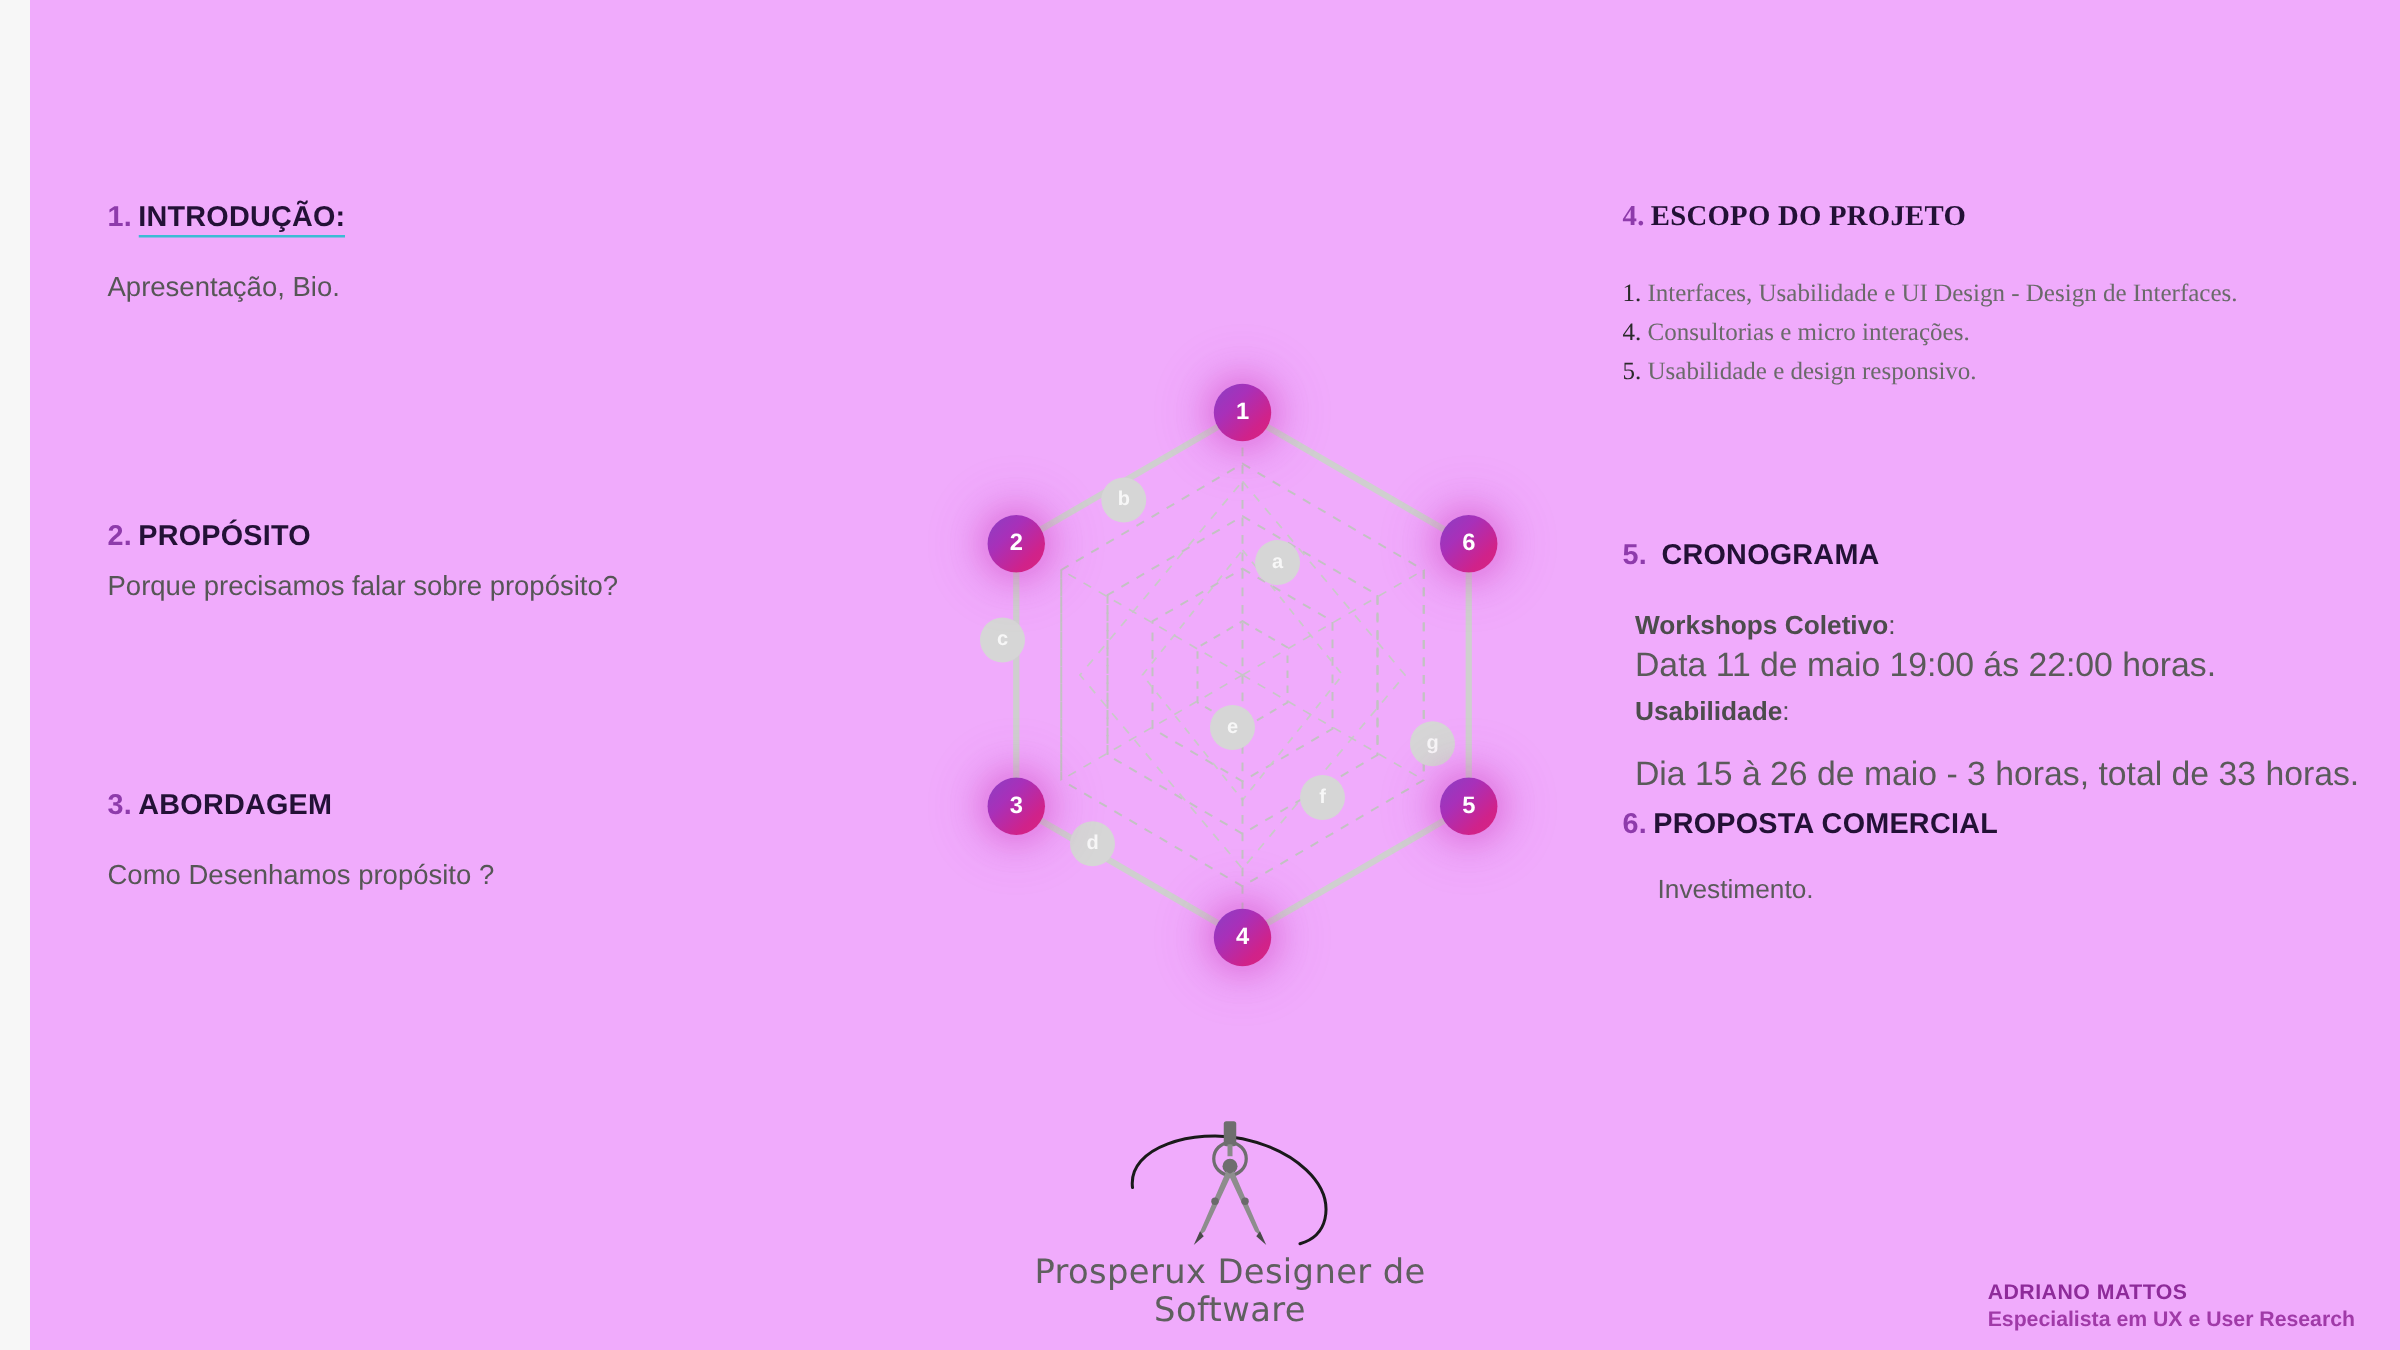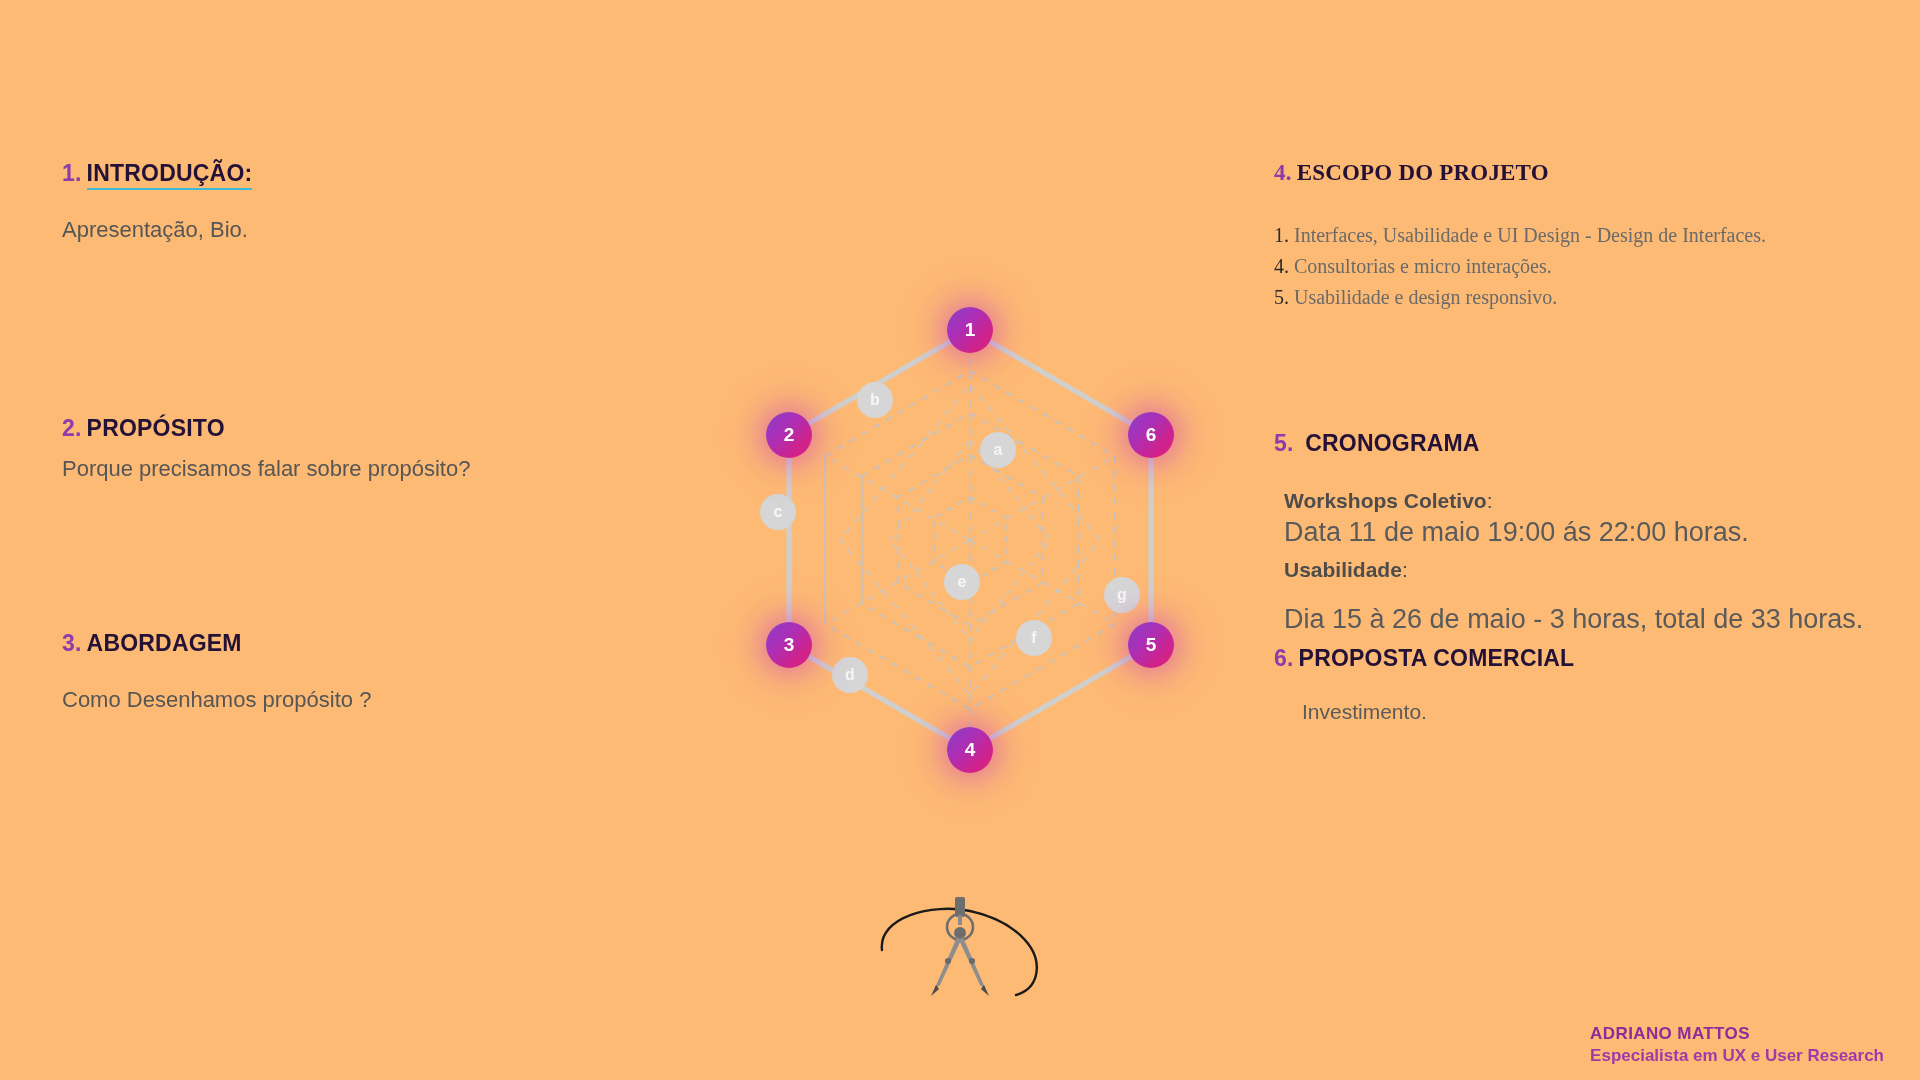--- a/index.html
+++ b/index.html
@@ -13,21 +13,22 @@
     height: 1080px;
     position: relative;
     overflow: hidden;
     font-family: "Liberation Sans", sans-serif;
     background: #f7f7f7;
   }
 
   .slide {
     position: absolute;
     inset: 0;
-    background: #fdba74;
+    background: #f0abfc;
+    margin-left: 24px;
   }
 
   
   .col-left {
     position: absolute;
     left: 62px;
     top: 160px;
     width: 620px;
   }
   .col-right {
@@ -366,20 +367,21 @@
 
         <path d="M 97 42 L 78 86 L 74 95 L 80 90 L 101 45 Z" fill="#8d8d8d"></path>
         <path d="M 76 90 L 71 101 L 79 94 Z" fill="#4a4a4a"></path>
         <circle cx="88" cy="66" r="3" fill="#6a6a6a"></circle>
 
         <path d="M 103 42 L 122 86 L 126 95 L 120 90 L 99 45 Z" fill="#8d8d8d"></path>
         <path d="M 124 90 L 129 101 L 121 94 Z" fill="#4a4a4a"></path>
         <circle cx="112" cy="66" r="3" fill="#6a6a6a"></circle>
       </svg>
     </div>
+    <div class="logo-text">Prosperux Designer de Software</div>
   </div>
 
   <div class="signature">
     <div class="sig-name">ADRIANO MATTOS</div>
     <div class="sig-role">Especialista em UX e User Research</div>
   </div>
 
 </div>
 
 </body></html>

